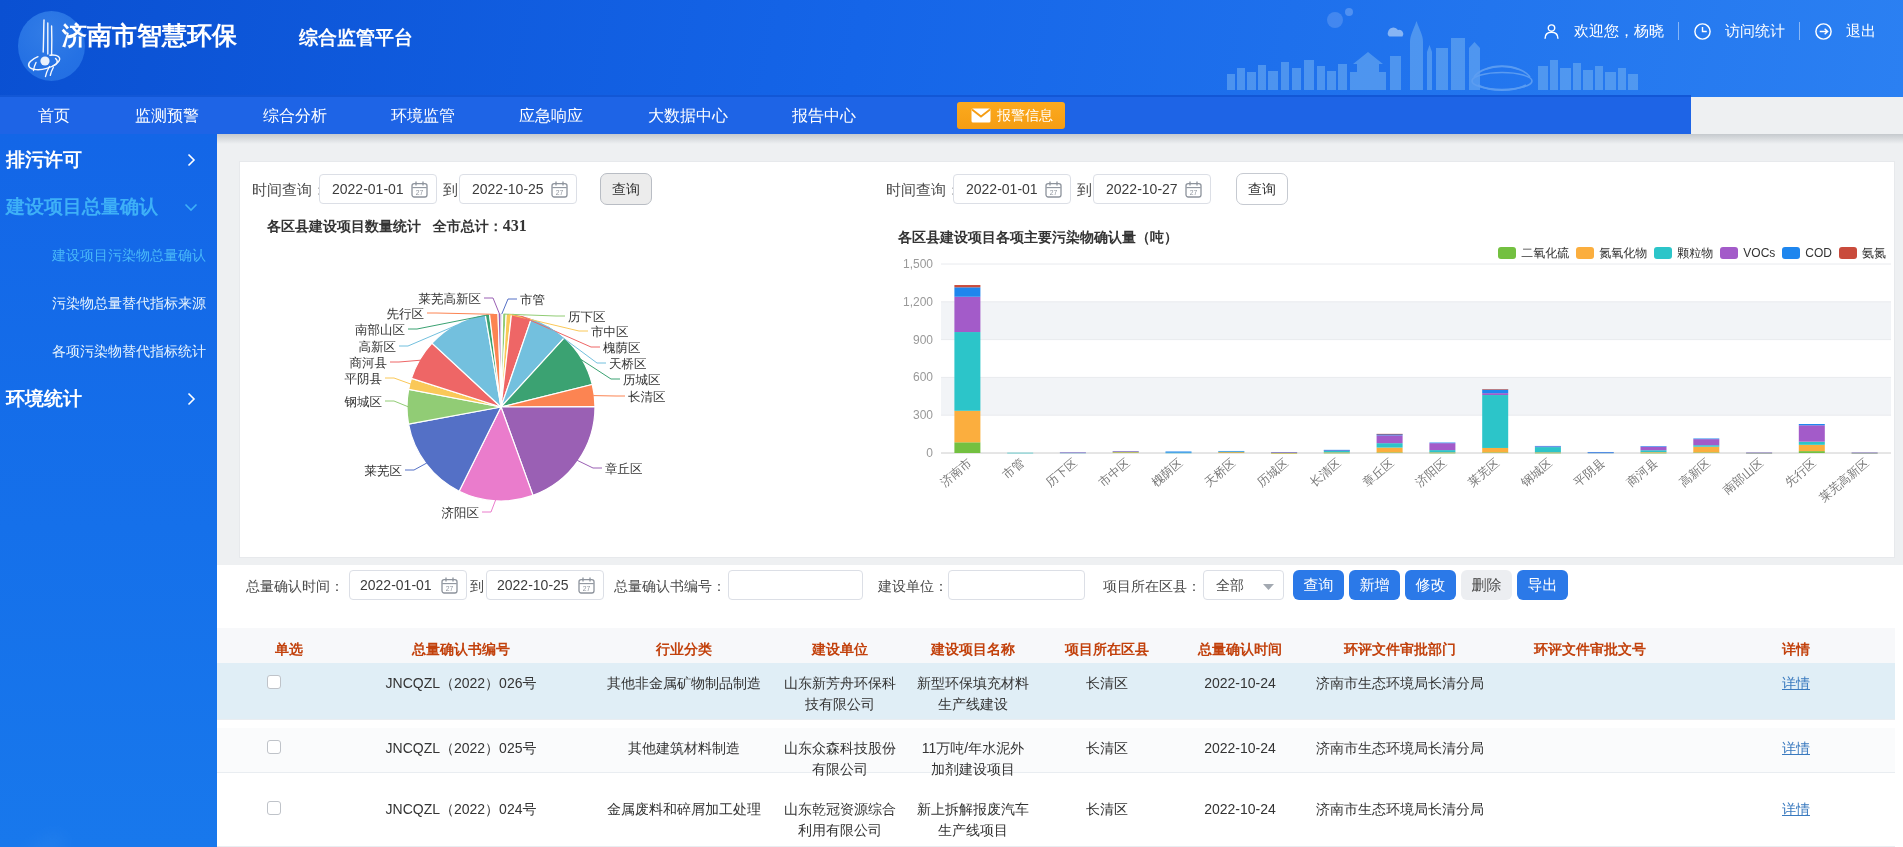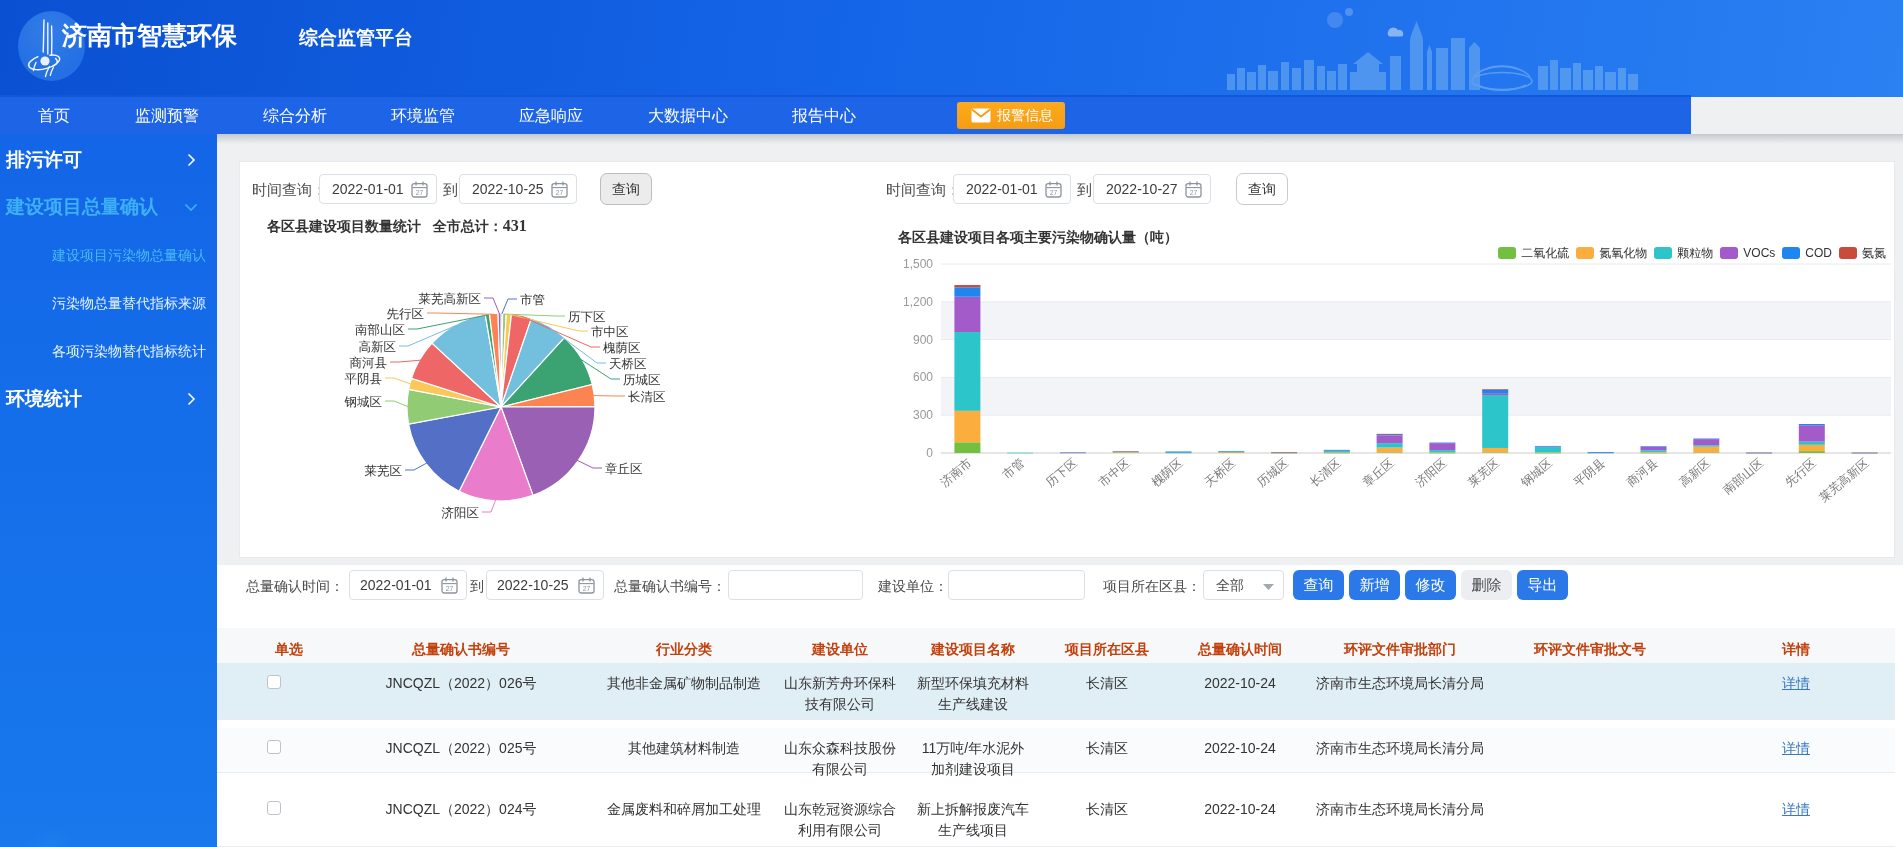--- a/index.html
+++ b/index.html
@@ -123,20 +123,39 @@
         </g>
 <path d="M31.5 40.5 C34.5 42.8 33.6 46.2 29 48.2"></path>
 <circle cx="21" cy="43" r="4.6" fill="rgba(255,255,255,0.95)" stroke="none"></circle>
 <path d="M25.5 48.5 C23.5 52 22 55.5 21.5 58.5"></path>
 <path d="M29.3 49.5 C27.8 52.3 26.8 54.8 26.3 57.3"></path>
 <path d="M12 44.5 C10.5 47.5 9.8 50 9.5 52.5"></path>
 </g>
   </svg>
   <div class="brand">济南市智慧环保</div>
   <div class="brand-sub">综合监管平台</div>
+  <div class="hright">
+    <svg width="19" height="19" viewBox="0 0 20 20" fill="none" stroke="#fff" stroke-width="1.5">
+      <circle cx="10" cy="6.4" r="3.4"></circle>
+        <path d="M3.2 17.5 C3.2 12.9 6.2 10.8 10 10.8 C13.8 10.8 16.8 12.9 16.8 17.5"></path>
+    </svg>
+    <span>欢迎您，杨晓</span>
+    <span class="sep"></span>
+    <svg width="19" height="19" viewBox="0 0 20 20" fill="none" stroke="#fff" stroke-width="1.5">
+      <circle cx="10" cy="10" r="8"></circle>
+        <path d="M10 5.2 V10 H14.5"></path>
+    </svg>
+    <span>访问统计</span>
+    <span class="sep"></span>
+    <svg width="19" height="19" viewBox="0 0 20 20" fill="none" stroke="#fff" stroke-width="1.5">
+      <circle cx="10" cy="10" r="8"></circle>
+        <path d="M6 10 H14 M11.2 7 L14.4 10 L11.2 13"></path>
+    </svg>
+    <span>退出</span>
+  </div>
 </div>
 
 <div class="navbar">
   <div class="nav-item" style="left:20px;width:68px">首页</div>
   <div class="nav-item" style="left:131px;width:72px">监测预警</div>
   <div class="nav-item" style="left:259px;width:72px">综合分析</div>
   <div class="nav-item" style="left:387px;width:72px">环境监管</div>
   <div class="nav-item" style="left:515px;width:72px">应急响应</div>
   <div class="nav-item" style="left:643px;width:90px">大数据中心</div>
   <div class="nav-item" style="left:788px;width:72px">报告中心</div>

